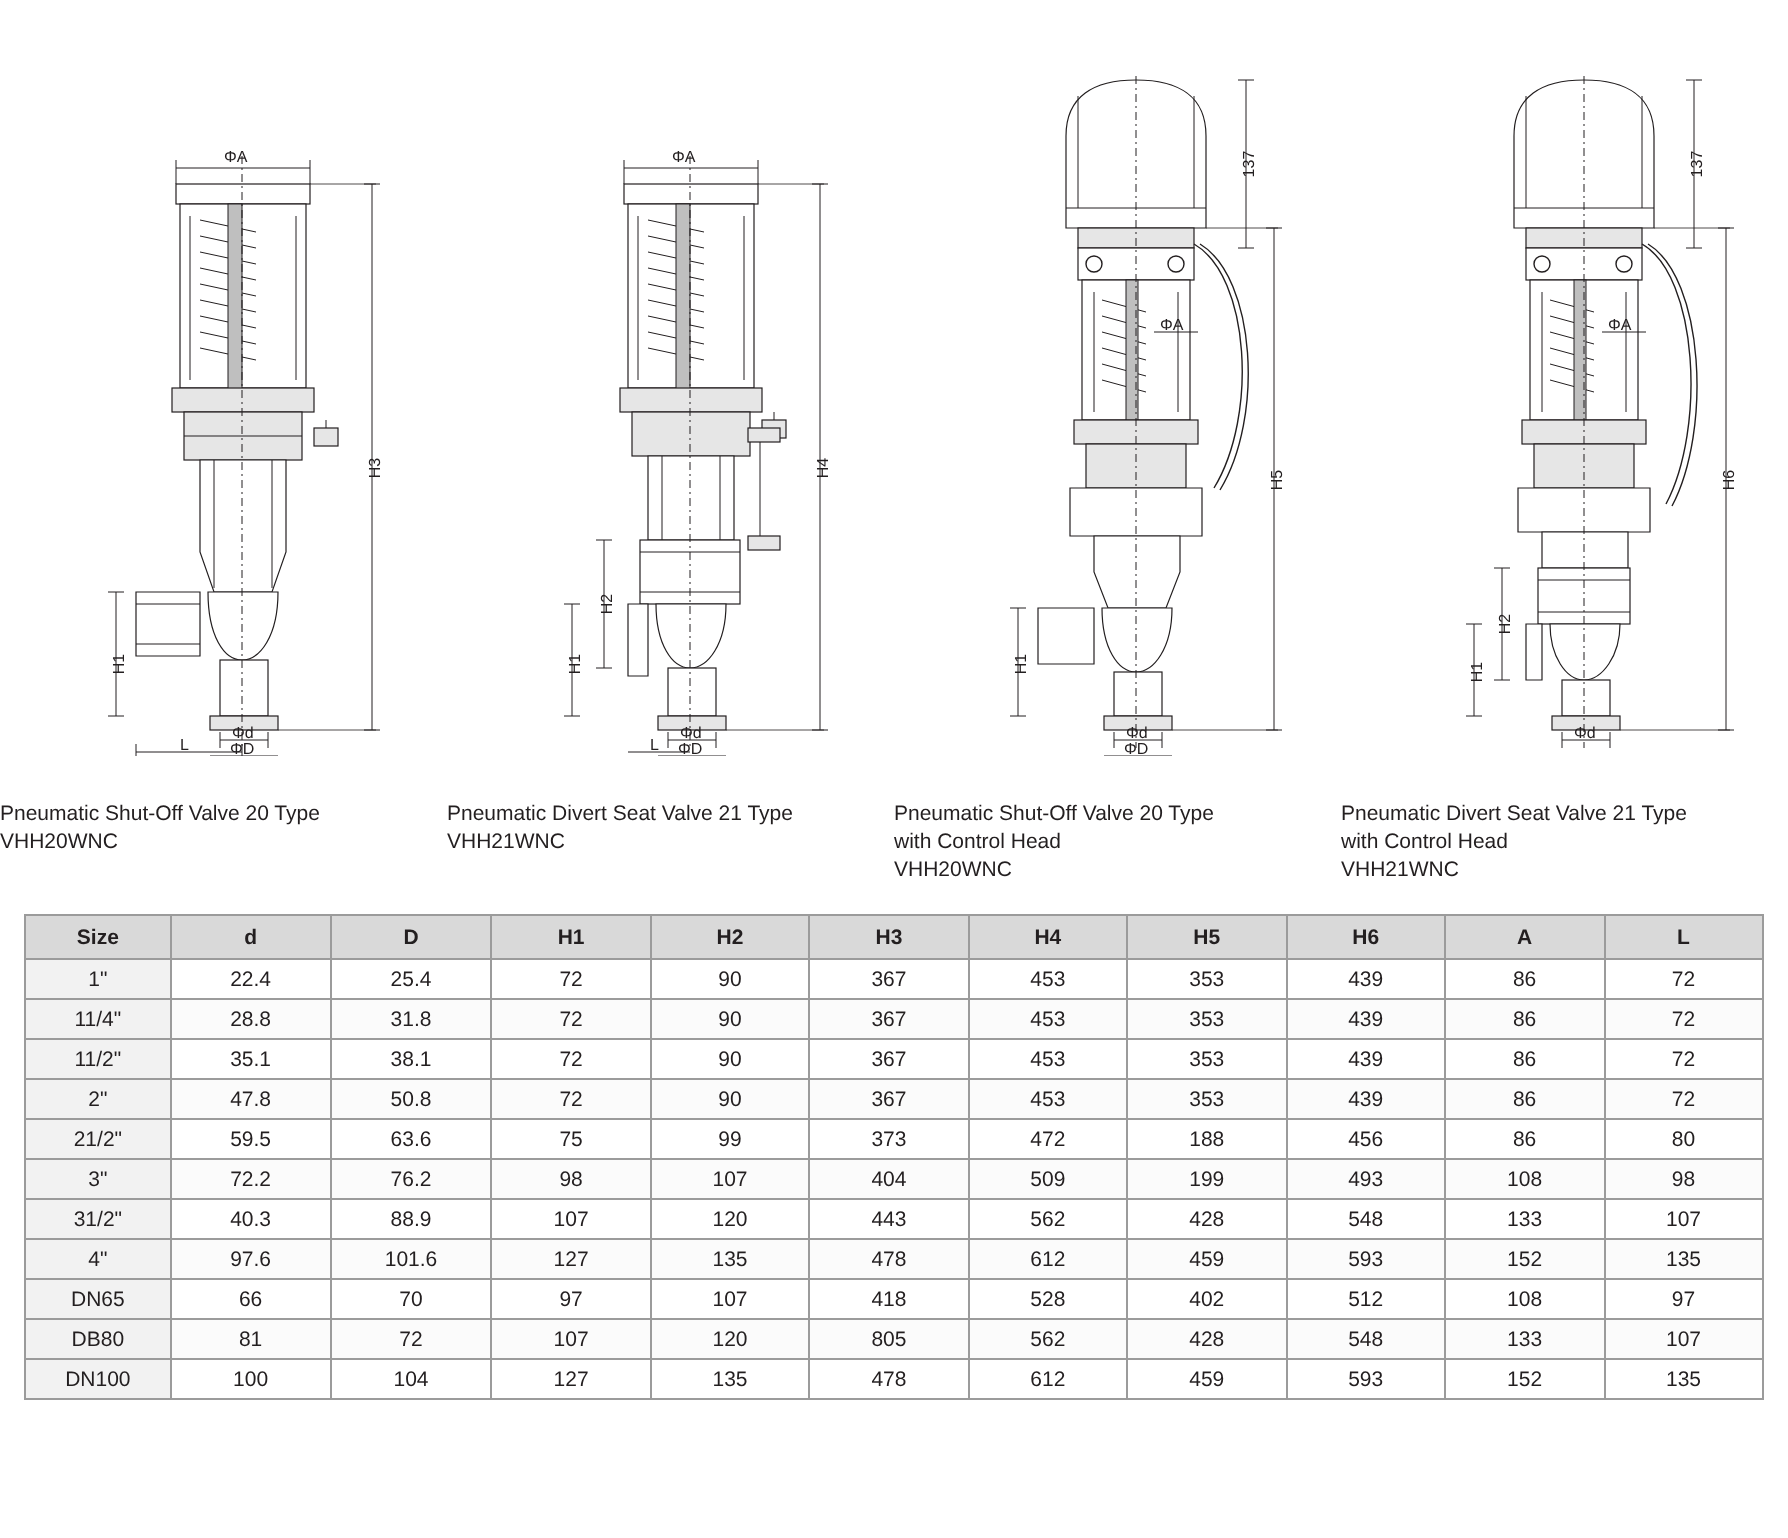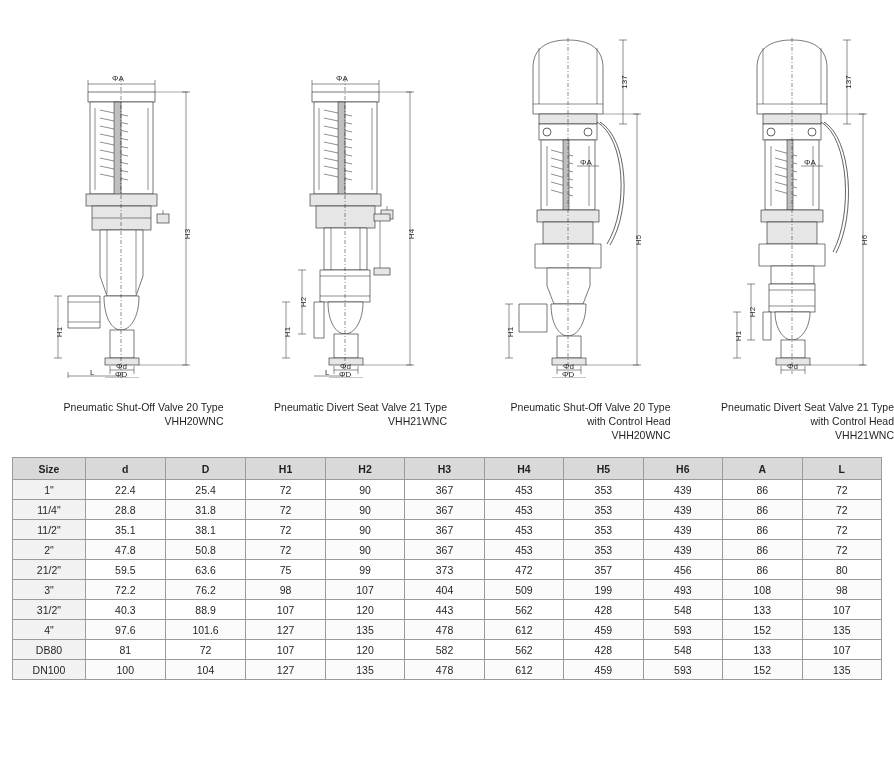--- a/index.html
+++ b/index.html
@@ -39,21 +39,21 @@
     top: 18px;
     left: 0;
     right: 0;
     height: 360px;
   }
   .fig-caption {
     position: absolute;
     top: 400px;
     left: 0;
     right: 0;
-    text-align: right;
+    text-align: left;
     font-size: 10.5px;
     line-height: 14px;
     color: #231f20;
   }
 
   
   .table-wrap {
     position: absolute;
     top: 457px;
     left: 12px;
@@ -431,21 +431,21 @@
             <td class="col-num">72</td>
           </tr>
           <tr>
             <td class="col-size">21/2"</td>
             <td class="col-num">59.5</td>
             <td class="col-num">63.6</td>
             <td class="col-num">75</td>
             <td class="col-num">99</td>
             <td class="col-num">373</td>
             <td class="col-num">472</td>
-            <td class="col-num">357</td>
+            <td class="col-num">188</td>
             <td class="col-num">456</td>
             <td class="col-num">86</td>
             <td class="col-num">80</td>
           </tr>
           <tr>
             <td class="col-size">3"</td>
             <td class="col-num">72.2</td>
             <td class="col-num">76.2</td>
             <td class="col-num">98</td>
             <td class="col-num">107</td>
@@ -476,26 +476,39 @@
             <td class="col-num">127</td>
             <td class="col-num">135</td>
             <td class="col-num">478</td>
             <td class="col-num">612</td>
             <td class="col-num">459</td>
             <td class="col-num">593</td>
             <td class="col-num">152</td>
             <td class="col-num">135</td>
           </tr>
           <tr>
+            <td class="col-size">DN65</td>
+            <td class="col-num">66</td>
+            <td class="col-num">70</td>
+            <td class="col-num">97</td>
+            <td class="col-num">107</td>
+            <td class="col-num">418</td>
+            <td class="col-num">528</td>
+            <td class="col-num">402</td>
+            <td class="col-num">512</td>
+            <td class="col-num">108</td>
+            <td class="col-num">97</td>
+          </tr>
+          <tr>
             <td class="col-size">DB80</td>
             <td class="col-num">81</td>
             <td class="col-num">72</td>
             <td class="col-num">107</td>
             <td class="col-num">120</td>
-            <td class="col-num">582</td>
+            <td class="col-num">805</td>
             <td class="col-num">562</td>
             <td class="col-num">428</td>
             <td class="col-num">548</td>
             <td class="col-num">133</td>
             <td class="col-num">107</td>
           </tr>
           <tr>
             <td class="col-size">DN100</td>
             <td class="col-num">100</td>
             <td class="col-num">104</td>

